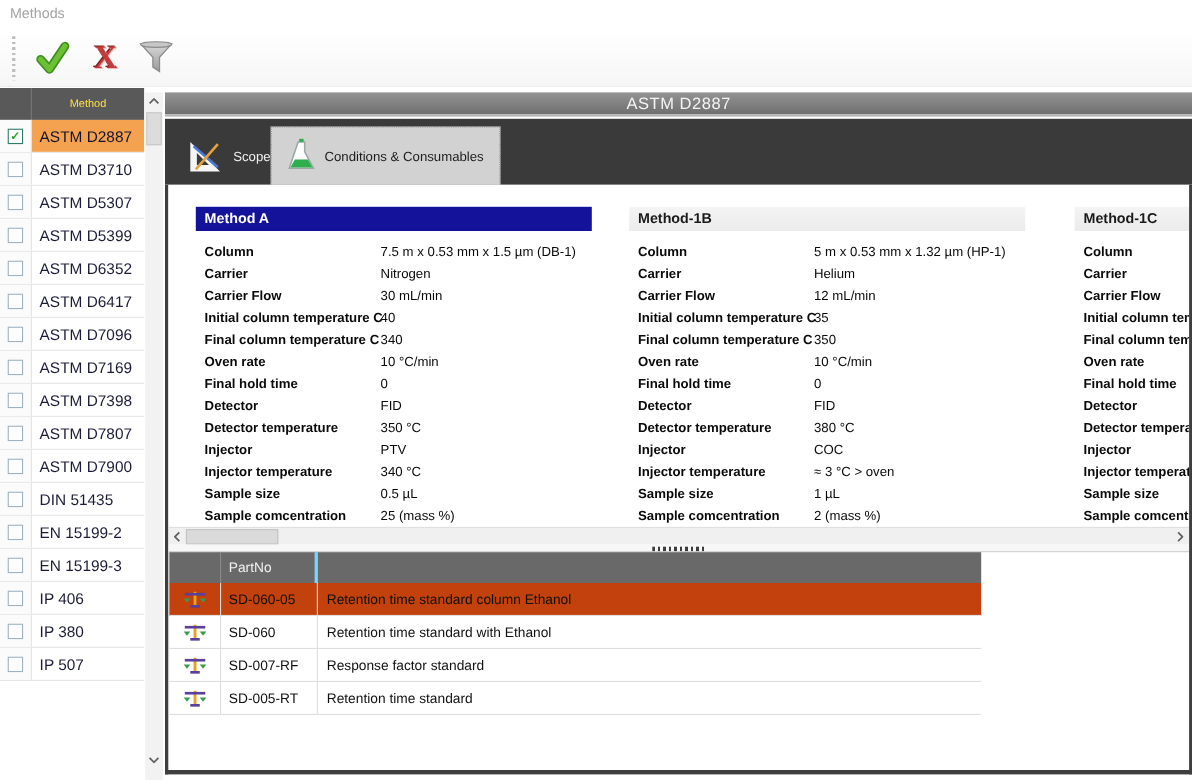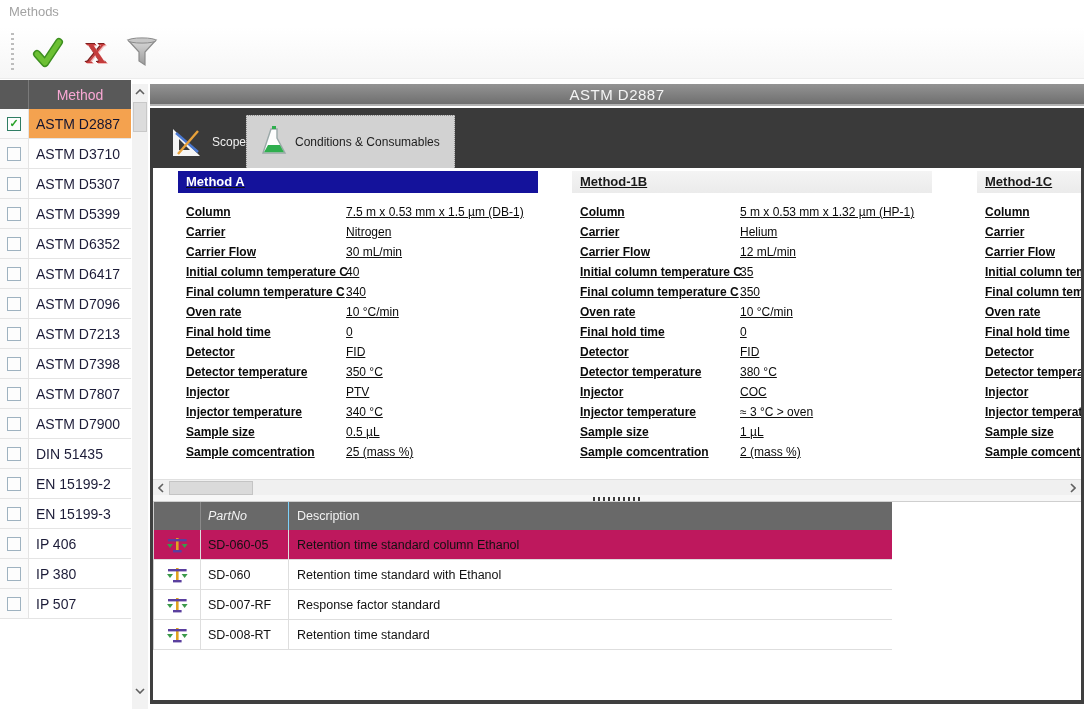--- a/index.html
+++ b/index.html
@@ -15,21 +15,21 @@
   .tbtn { position:absolute; top:5px; width:40px; height:42px; display:flex;
     align-items:center; justify-content:center; cursor:pointer; }
   #btn-confirm { left:28px; } #btn-cancel { left:76px; } #btn-filter { left:122px; }
   #btn-cancel .xglyph { font-family:"Liberation Serif", serif; font-weight:bold;
     font-size:30px; color:#c43b3b; text-shadow:1px 1px 0 #f3b9b9, -1px -1px 0 #7d1f1f; }
 
   
   #sidebar { position:absolute; left:0; top:80px; width:131px; height:629px; background:#fff; }
   #sb-header { display:flex; height:29px; }
   #sb-header .h-check { width:29px; background:#595959; border-right:1px solid #7a7a7a; }
-  #sb-header .h-method { flex:1; background:#595959; color:#f9a8d4; font-size:14px;
+  #sb-header .h-method { flex:1; background:#595959; color:#fde047; font-size:10px;
     display:flex; align-items:center; justify-content:center; }
   .sb-row { display:flex; height:30px; border-bottom:1px solid #e4e4e4; background:#fff; cursor:pointer; }
   .sb-row .cbcell { width:29px; background:#fbfbfb; border-right:1px solid #e4e4e4;
     display:flex; align-items:center; justify-content:center; }
   .sb-cb { width:14px; height:14px; background:#fdfdfd; border:1px solid #9eb2c0;
     display:inline-flex; align-items:center; justify-content:center; font-size:11px; }
   .sb-row.checked .sb-cb { border-color:#2f7d64; color:#2aa32a; font-weight:bold; }
   .sb-row.checked .sb-cb::after { content:"✓"; }
   .sb-label { flex:1; display:flex; align-items:center; padding-left:7px;
     font-size:14px; color:#1c1c38; white-space:nowrap; overflow:hidden; }
@@ -54,21 +54,21 @@
   #tab-scope { left:6px; color:#f0f0f0; }
   #tab-cond { left:96px; background:#d2d2d2; color:#1d1d1d;
     border:1px dotted #8c8c8c; border-bottom:none; }
 
   #content { position:absolute; left:150px; top:168px; width:934px; height:536px;
     border-left:3px solid #3f3f3f; border-right:3px solid #3f3f3f;
     border-bottom:4px solid #3f3f3f; background:#fff; overflow:hidden; }
 
   
   #panels { position:absolute; left:0; top:0; width:928px; height:311px; overflow:hidden; background:#fff; }
-  .panel { position:absolute; top:3px; width:360px;text-decoration:underline; }
+  .panel { position:absolute; top:20px; width:360px; }
   #panel-a { left:25px; } #panel-b { left:419px; } #panel-c { left:824px; }
   .panel-h { height:22px; line-height:22px; padding-left:8px; font-weight:bold; font-size:13px; }
   .panel-h.navy { background:#14129b; color:#fff; }
   .panel-h.grayh { background:linear-gradient(#f4f4f4,#ebebeb); color:#1a1a1a; }
   .prows { margin-top:9px; }
   .prow { display:flex; height:20px; align-items:center; font-size:12px; }
   .plabel { width:168px; padding-left:8px; font-weight:bold; color:#0a0a0a; white-space:nowrap; }
   .pval { flex:1; color:#0a0a0a; white-space:nowrap; }
 
   
@@ -81,28 +81,28 @@
   
   #splitter { position:absolute; left:0; top:327px; width:928px; height:7px;
     background:#f7f7f7; border-bottom:1px solid #cfcfcf; cursor:row-resize; }
   #splitter .dots { position:absolute; left:440px; top:2px; width:48px; height:4px;
     background:repeating-linear-gradient(90deg,#3c3c3c 0 2px, transparent 2px 5px); }
 
   
   #ctable { position:absolute; left:0; top:334px; width:739px; font-size:12.5px;
     border-left:1px solid #cfcfcf; }
   .crow { display:flex; height:30px; background:#fff; border-bottom:1px solid #dedede; }
-  .crow.alt { background:#be185d; }
+  .crow.alt { background:#c2410c; }
   .chead { display:flex; height:28px; background:#696969; color:#f2f2f2; border-bottom:none; }
   .c-ico { width:47px; display:flex; align-items:center; justify-content:center;
     border-right:1px solid #dedede; }
   .chead .c-ico { border-right:1px solid #8a8a8a; }
   .c-part { width:88px; display:flex; align-items:center; padding-left:7px;
     border-right:1px solid #dedede; }
-  .chead .c-part { border-right:1px solid #7dd3fc;font-style:italic; }
+  .chead .c-part { border-right:3px solid #7dd3fc; }
   .c-desc { flex:1; display:flex; align-items:center; padding-left:8px; }
 
   svg { display:block; }
 </style>
 </head>
 <body>
 
 <div id="app-title">Methods</div>
 
 <div id="toolbar">
@@ -178,21 +178,21 @@
   <div class="sb-row">
     <span class="cbcell">
         <span class="sb-cb"></span>
       </span>
     <span class="sb-label">ASTM D7096</span>
   </div>
   <div class="sb-row">
     <span class="cbcell">
         <span class="sb-cb"></span>
       </span>
-    <span class="sb-label">ASTM D7213</span>
+    <span class="sb-label">ASTM D7169</span>
   </div>
   <div class="sb-row">
     <span class="cbcell">
         <span class="sb-cb"></span>
       </span>
     <span class="sb-label">ASTM D7398</span>
   </div>
   <div class="sb-row">
     <span class="cbcell">
         <span class="sb-cb"></span>
@@ -477,21 +477,20 @@
   </div>
 
   <div id="splitter">
     <div class="dots"></div>
   </div>
 
   <div id="ctable">
     <div class="chead">
       <div class="c-ico"></div>
       <div class="c-part">PartNo</div>
-      <div class="c-desc">Description</div>
     </div>
 
     <div class="crow alt">
       <div class="c-ico">
           <span>
         <svg width="24" height="18" viewBox="0 0 24 18">
           <rect x="11" y="2" width="2.6" height="12" fill="#e2a31f"></rect>
           <rect x="3" y="3" width="18.6" height="2.4" fill="#5a3f9e"></rect>
           <path d="M2 8 L8 8 L5 12 Z" fill="#3a9a4a"></path>
               <path d="M16.6 8 L22.6 8 L19.6 12 Z" fill="#3a9a4a"></path>
@@ -540,17 +539,17 @@
           <span>
         <svg width="24" height="18" viewBox="0 0 24 18">
           <rect x="11" y="2" width="2.6" height="12" fill="#e2a31f"></rect>
           <rect x="3" y="3" width="18.6" height="2.4" fill="#5a3f9e"></rect>
           <path d="M2 8 L8 8 L5 12 Z" fill="#3a9a4a"></path>
               <path d="M16.6 8 L22.6 8 L19.6 12 Z" fill="#3a9a4a"></path>
           <rect x="8" y="14" width="8.6" height="2.4" fill="#5a3f9e"></rect>
         </svg>
           </span>
       </div>
-      <div class="c-part">SD-008-RT</div>
+      <div class="c-part">SD-005-RT</div>
       <div class="c-desc">Retention time standard</div>
     </div>
   </div>
 </div>
 
 </body></html>

